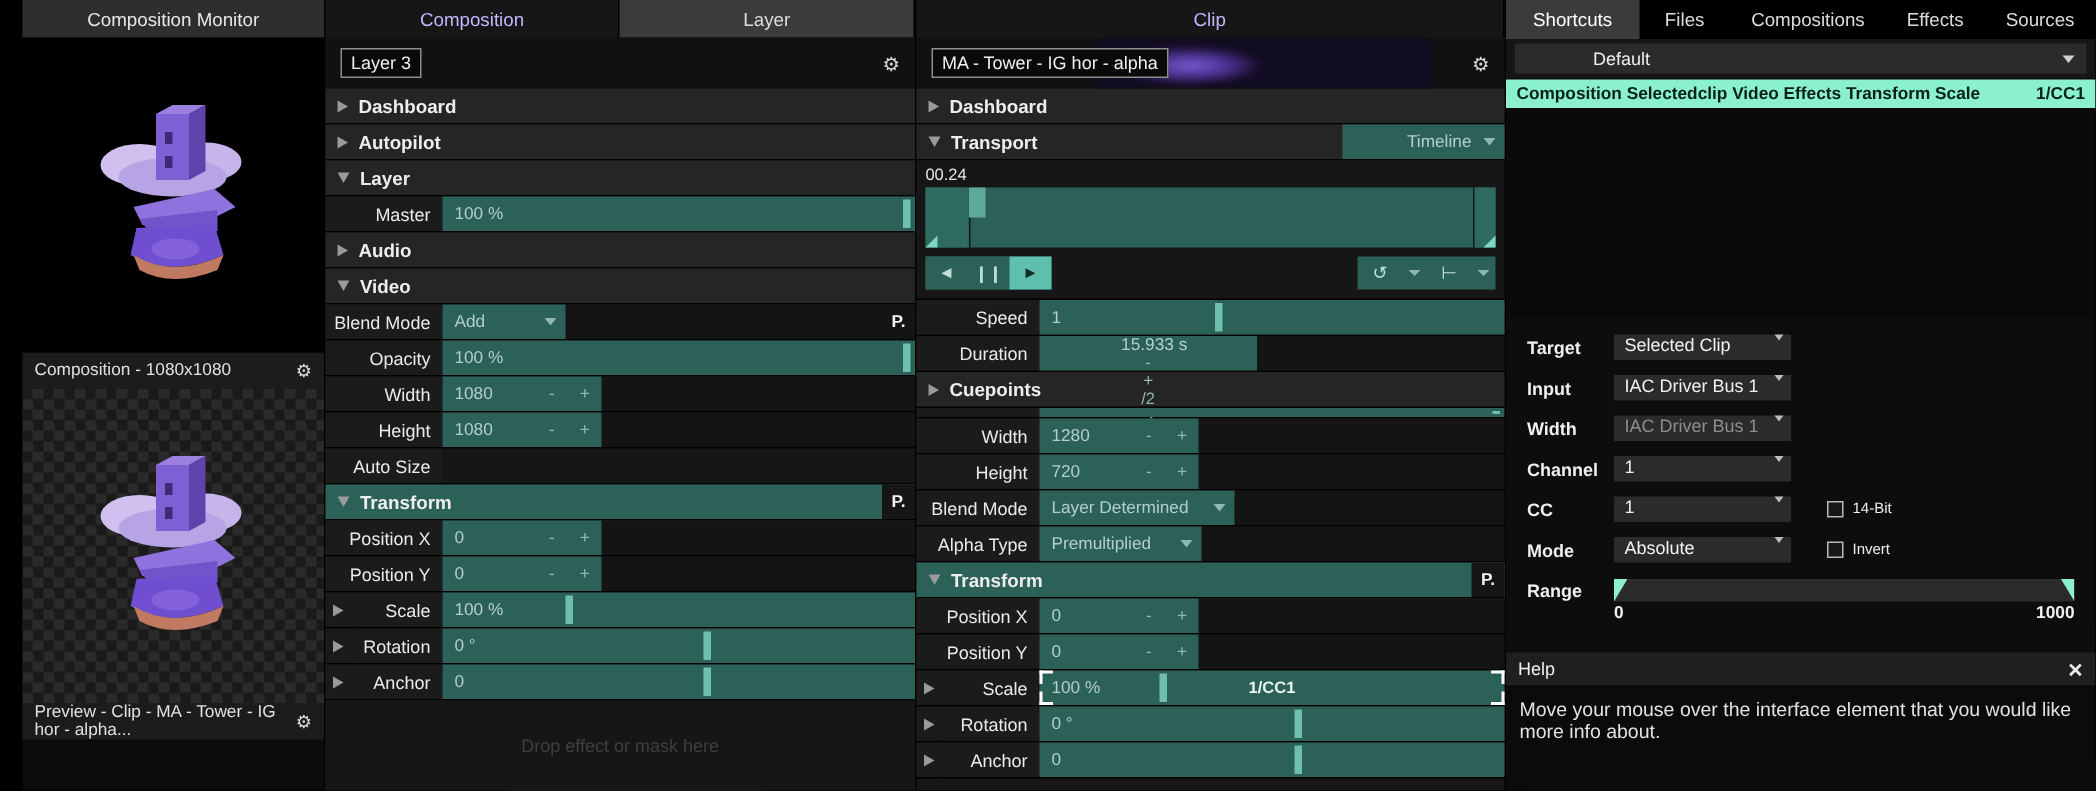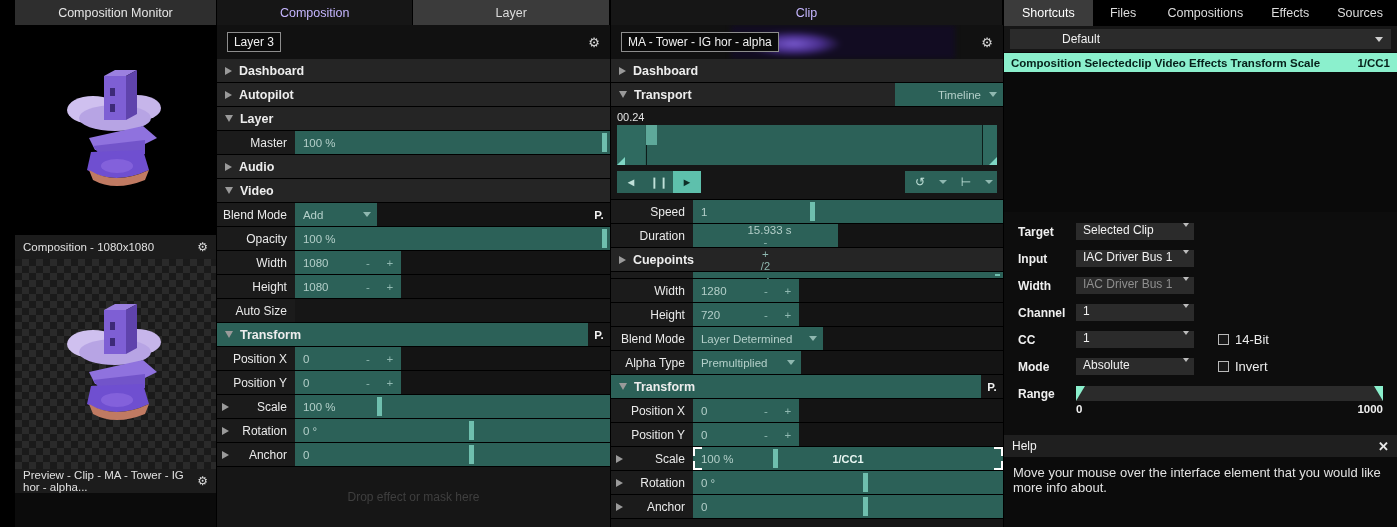--- a/index.html
+++ b/index.html
@@ -169,21 +169,21 @@
   .mapprops { padding: 6px 0 0 0; background: #0d0d0d; }
   .mrow { height: 27px; display: flex; align-items: center; padding-left: 14px; }
   .mlbl { width: 58px; flex: none; font-size: 12px; font-weight: bold; color: #efefef; }
   .msel { width: 118px; height: 17px; background: #2b2b2b; display: flex;
           padding: 0 5px 0 7px; font-size: 12px; color: #f0f0f0; }
   .msel.dim { color: #8e8e8e; }
   .msel .arr { margin-left: auto; width: 0; height: 0;
                border-width: 4.5px 3.5px 0 3.5px; border-style: solid;
                border-color: #bcbcbc transparent transparent transparent; }
   .chk { display: flex; align-items: center; gap: 6px; margin-left: 24px;
-         font-size: 13px; color: #ededed; }
+         font-size: 10px; color: #ededed; }
   .chk .box { width: 11px; height: 11px; border: 1px solid #b9b9b9; background: #171717; }
 
   .rangerow { display: flex; align-items: center; padding-left: 14px; margin-top: 6px; }
   .rangetrack { flex: 1; height: 15px; background: #2b2b2b; margin-right: 14px;
                 position: relative; }
   .rangetrack .h { position: absolute; top: 0; bottom: 0; width: 9px; background: #8bf0cd; }
   .rangetrack .h.l { left: 0; clip-path: polygon(0 0, 100% 0, 0 100%); }
   .rangetrack .h.r { right: 0; clip-path: polygon(100% 0, 100% 100%, 0 0); }
   .rangenums { display: flex; justify-content: space-between; padding: 2px 14px 0 72px;
                font-size: 11.5px; color: #f0f0f0; font-weight: bold; }

